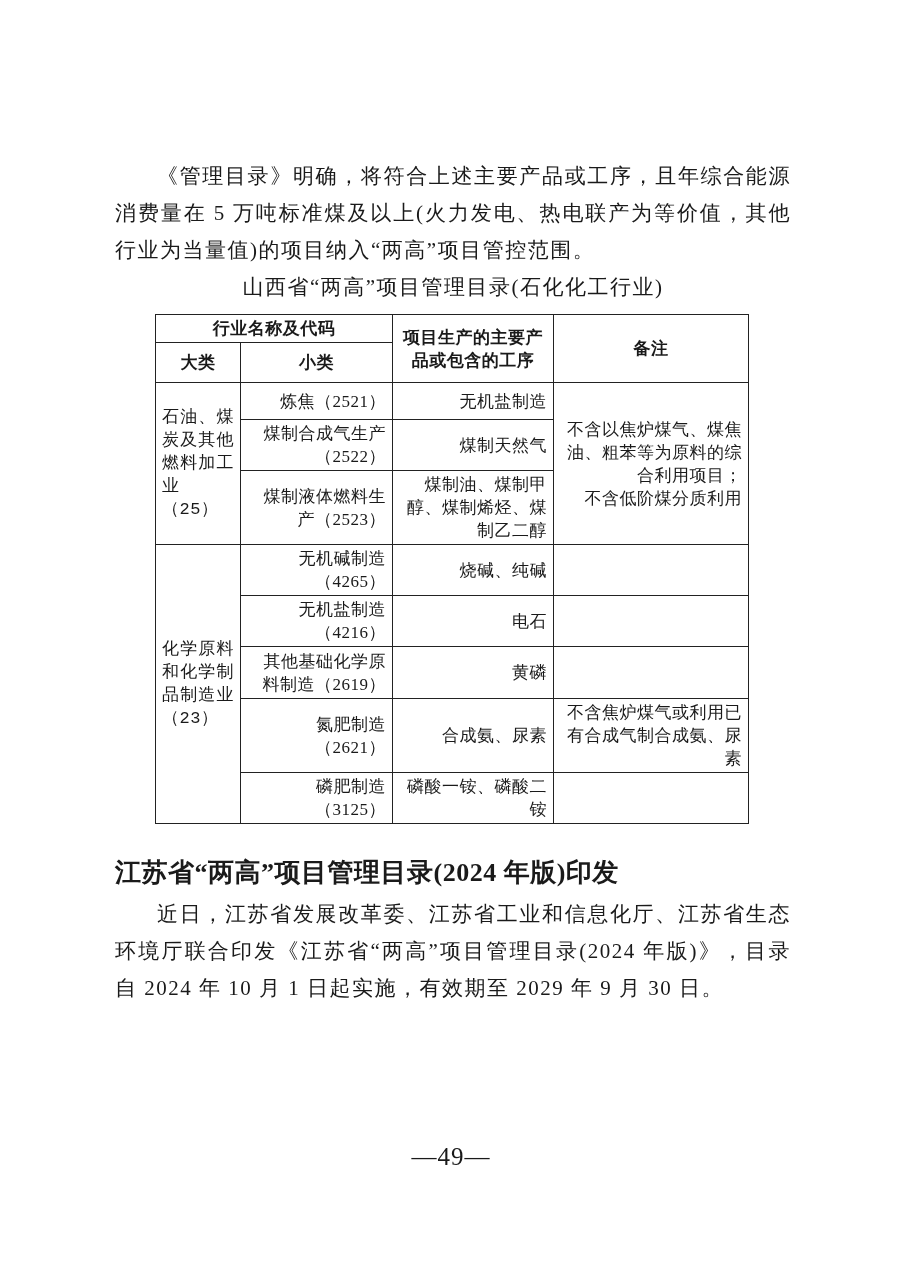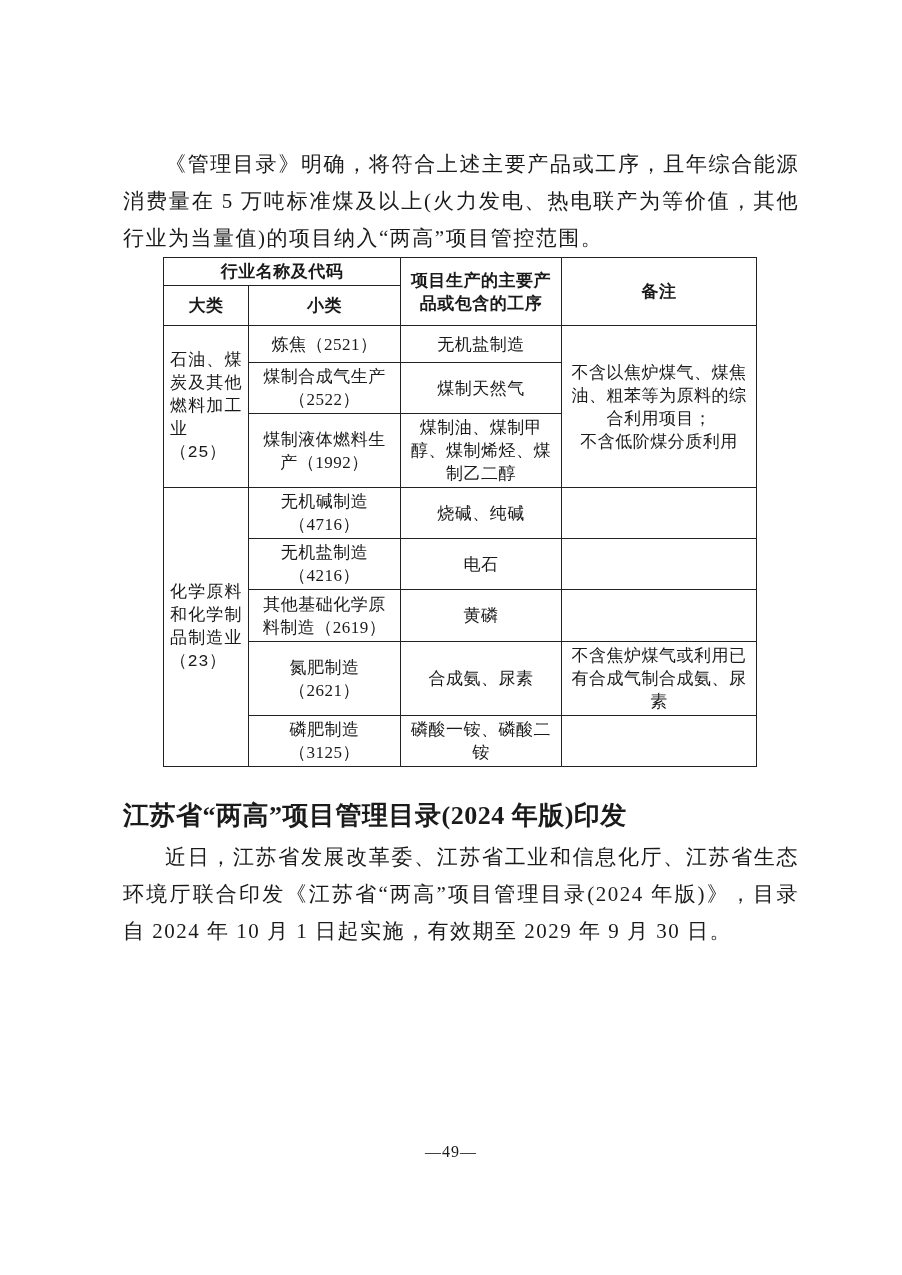--- a/index.html
+++ b/index.html
@@ -9,23 +9,22 @@
     width: 902px;
     height: 1275px;
     background: #ffffff;
     overflow: hidden;
     font-family: "Liberation Serif", "DejaVu Serif", serif;
     color: #1a1a1a;
   }
   .content {
     position: absolute;
     left: 115px;
-    top: 146px;
+    top: 158px;
     width: 676px;
-    margin-left: 8px;
   }
   .body-par {
     font-size: 21px;
     line-height: 37px;
     letter-spacing: 1.5px;
     text-align: justify;
     text-indent: 2em;
     margin: 0;
   }
   .table-title {
@@ -46,21 +45,21 @@
   }
   table.catalog th, table.catalog td {
     border: 1px solid #222222;
     padding: 2px 6px;
     vertical-align: middle;
     font-weight: normal;
     overflow: hidden;
   }
   table.catalog th { font-weight: bold; text-align: center; }
   td.major-cell { text-align: justify; padding: 2px 7px; font-family: Liberation Mono, monospace; }
-  td.minor-cell, td.products-cell, td.remark-cell { text-align: center; }
+  td.minor-cell, td.products-cell, td.remark-cell { text-align: right; }
   tr.hrow1 th { height: 24px; }
   tr.hrow2 th { height: 40px; }
   tr.r0 td { height: 37px; }
   tr.r1 td { height: 46px; }
   tr.r2 td { height: 70px; }
   tr.r3 td { height: 50px; }
   tr.r4 td { height: 48px; }
   tr.r5 td { height: 52px; }
   tr.r6 td { height: 64px; }
   tr.r7 td { height: 42px; }
@@ -70,32 +69,33 @@
     font-weight: bold;
     letter-spacing: 0.5px;
     margin: 34px 0 8px 0;
   }
   .footer-pageno {
     position: absolute;
     left: 0;
     top: 1143px;
     width: 902px;
     text-align: center;
-    font-size: 16px;
+    font-size: 25px;
     letter-spacing: 1px;
   }
 </style>
 </head>
 <body>
 
 <div class="page">
   <div class="content">
 
     <p class="body-par">《管理目录》明确，将符合上述主要产品或工序，且年综合能源消费量在 5 万吨标准煤及以上(火力发电、热电联产为等价值，其他行业为当量值)的项目纳入“两高”项目管控范围。</p>
 
+    <div class="table-title">山西省“两高”项目管理目录(石化化工行业)</div>
 
     <table class="catalog">
       <colgroup>
         <col style="width:85px">
         <col style="width:152px">
         <col style="width:161px">
         <col style="width:195px">
       </colgroup>
       <tbody>
           <tr class="hrow1">
@@ -115,27 +115,27 @@
         <td class="remark-cell" rowspan="3">
           <div>不含以焦炉煤气、煤焦油、粗苯等为原料的综合利用项目；</div>
           <div>不含低阶煤分质利用</div>
         </td>
       </tr>
       <tr class="r1">
         <td class="minor-cell">煤制合成气生产（2522）</td>
         <td class="products-cell">煤制天然气</td>
       </tr>
       <tr class="r2">
-        <td class="minor-cell">煤制液体燃料生产（1992）</td>
+        <td class="minor-cell">煤制液体燃料生产（2523）</td>
         <td class="products-cell">煤制油、煤制甲醇、煤制烯烃、煤制乙二醇</td>
       </tr>
 
       <tr class="r3">
         <td class="major-cell" rowspan="5">化学原料和化学制品制造业（23）</td>
-        <td class="minor-cell">无机碱制造（4716）</td>
+        <td class="minor-cell">无机碱制造（4265）</td>
         <td class="products-cell">烧碱、纯碱</td>
         <td class="remark-cell"></td>
       </tr>
       <tr class="r4">
         <td class="minor-cell">无机盐制造（4216）</td>
         <td class="products-cell">电石</td>
         <td class="remark-cell"></td>
       </tr>
       <tr class="r5">
         <td class="minor-cell">其他基础化学原料制造（2619）</td>

